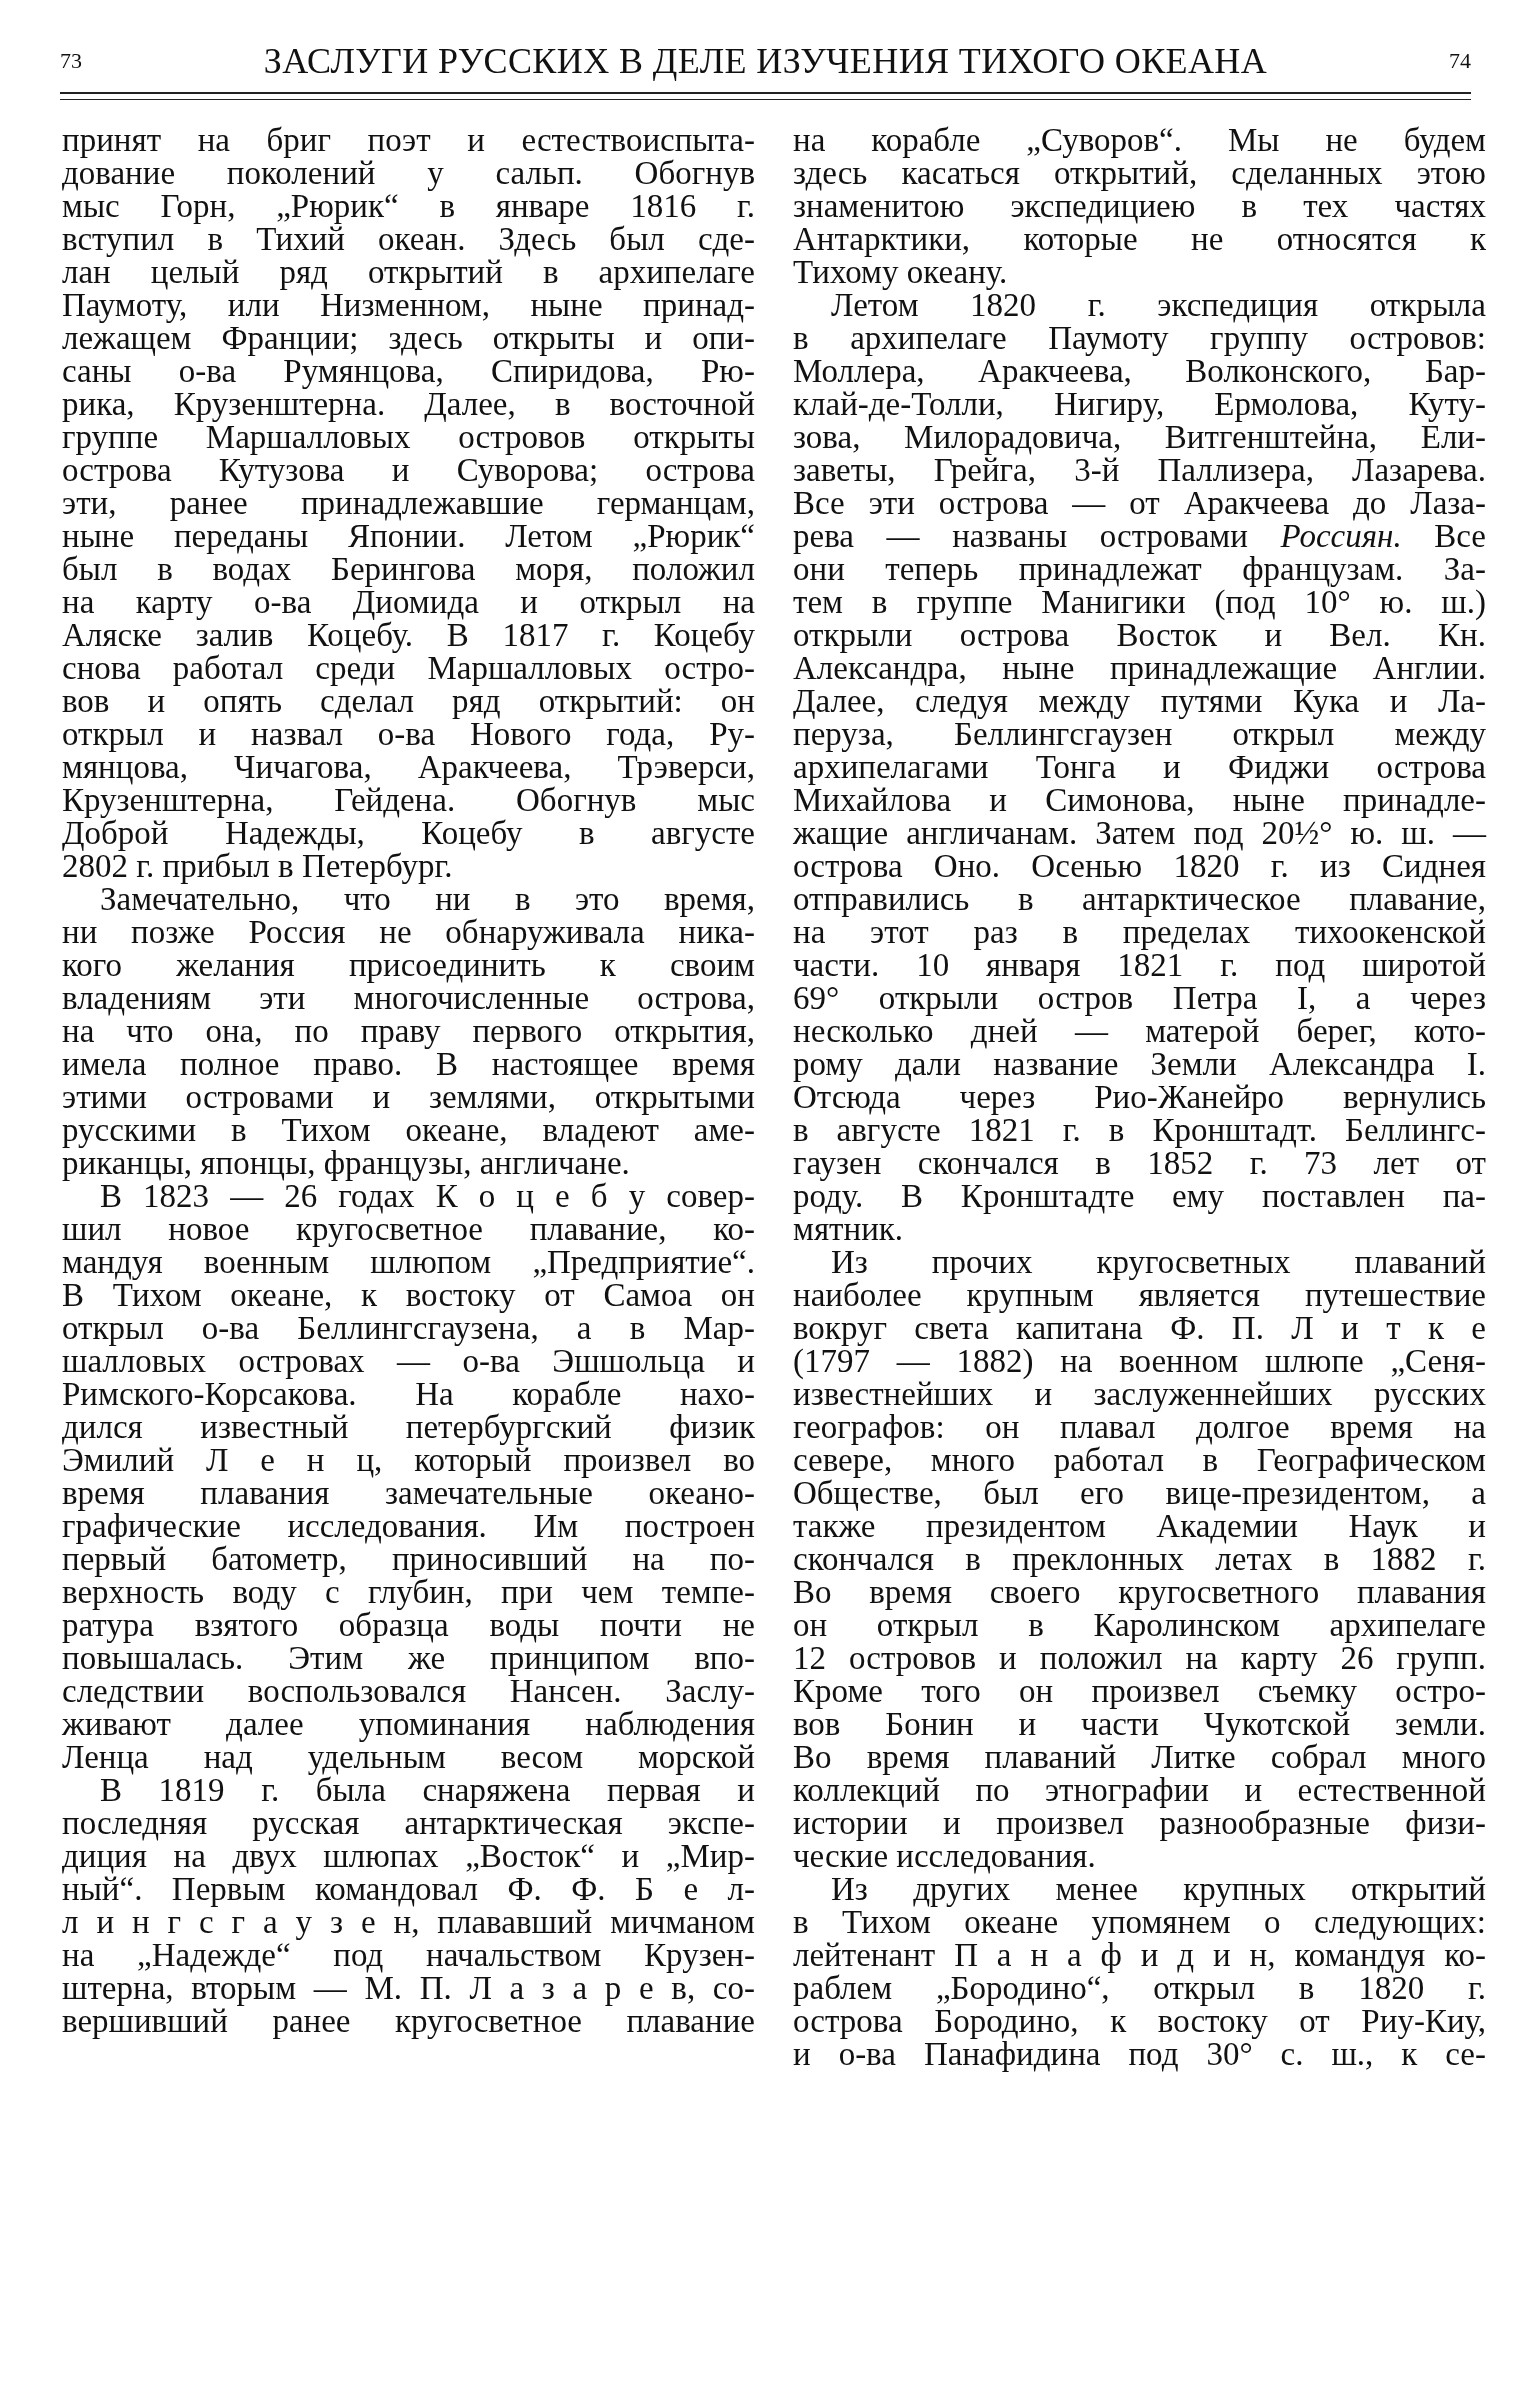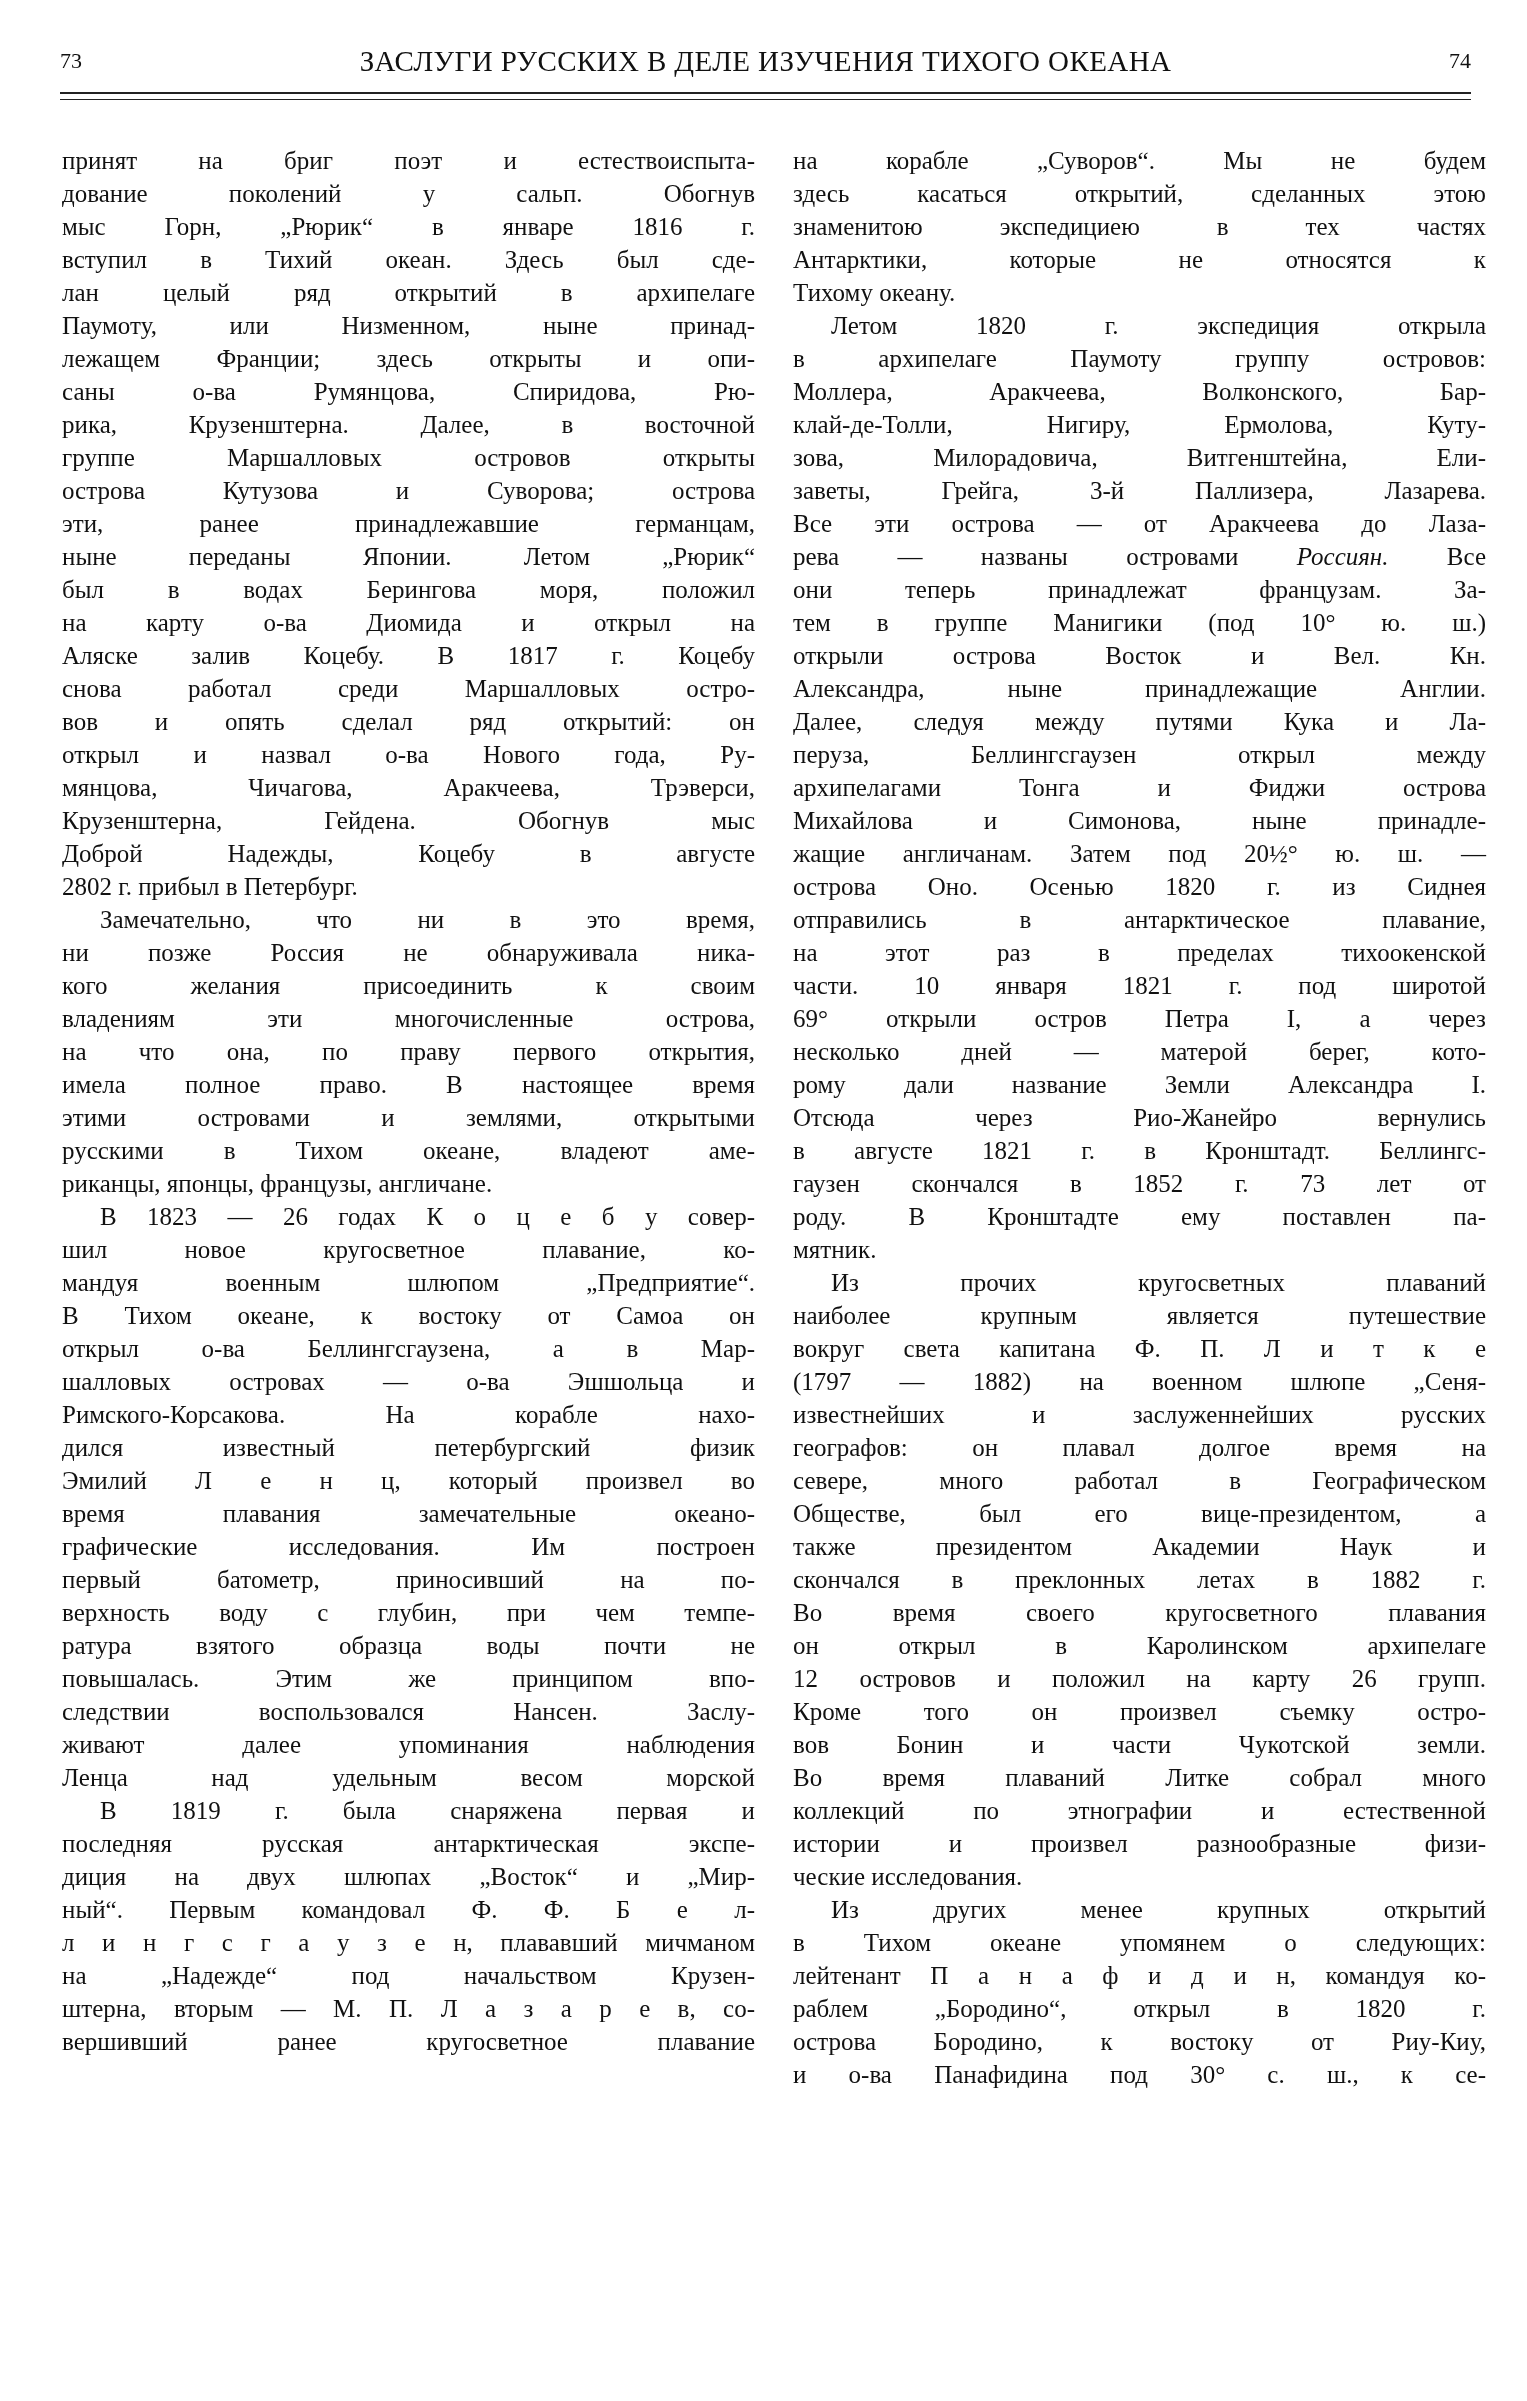--- a/index.html
+++ b/index.html
@@ -1,25 +1,25 @@
 <!DOCTYPE html>
 <html style="font-size:12.8px"><head>
 <meta charset="utf-8">
 <style>
   html, body { margin: 0; padding: 0; background: #ffffff; }
   body { width: 1527px; height: 2401px; position: relative; overflow: hidden; color: #111; font-family: "Liberation Serif", "DejaVu Serif", serif; }
   .header { position: absolute; top: 41px; left: 60px; width: 1411px; height: 40px; }
   .pg { position: absolute; top: 0; font-size: 22px; line-height: 40px; }
   .pg-left { left: 0; }
   .pg-right { right: 0; text-align: right; }
-  .running-title { position: absolute; left: 0; right: 0; text-align: center; font-size: 29px; line-height: 40px; letter-spacing: 0.4px; }
+  .running-title { position: absolute; left: 0; right: 0; text-align: center; font-size: 36px; line-height: 40px; letter-spacing: 0.4px; }
   .rule { position: absolute; left: 60px; width: 1411px; border-top: 2.4px solid #222; }
   .rule1 { top: 92px; }
   .rule2 { top: 99px; border-top-width: 0.8px; }
-  .col { position: absolute; top: 144px; width: 693px; font-size: 25px; line-height: 33px; }
+  .col { position: absolute; top: 124px; width: 693px; font-size: 33px; line-height: 33px; }
   .col-left { left: 62px; }
   .col-right { left: 793px; }
   .line { display: block; white-space: nowrap; text-align: justify; text-align-last: justify; height: 33px; overflow: visible; }
   .line.last { text-align-last: left; }
   .line.indent { padding-left: 38px; }
   .it { font-style: italic; }
 </style>
 </head>
 <body>
 

